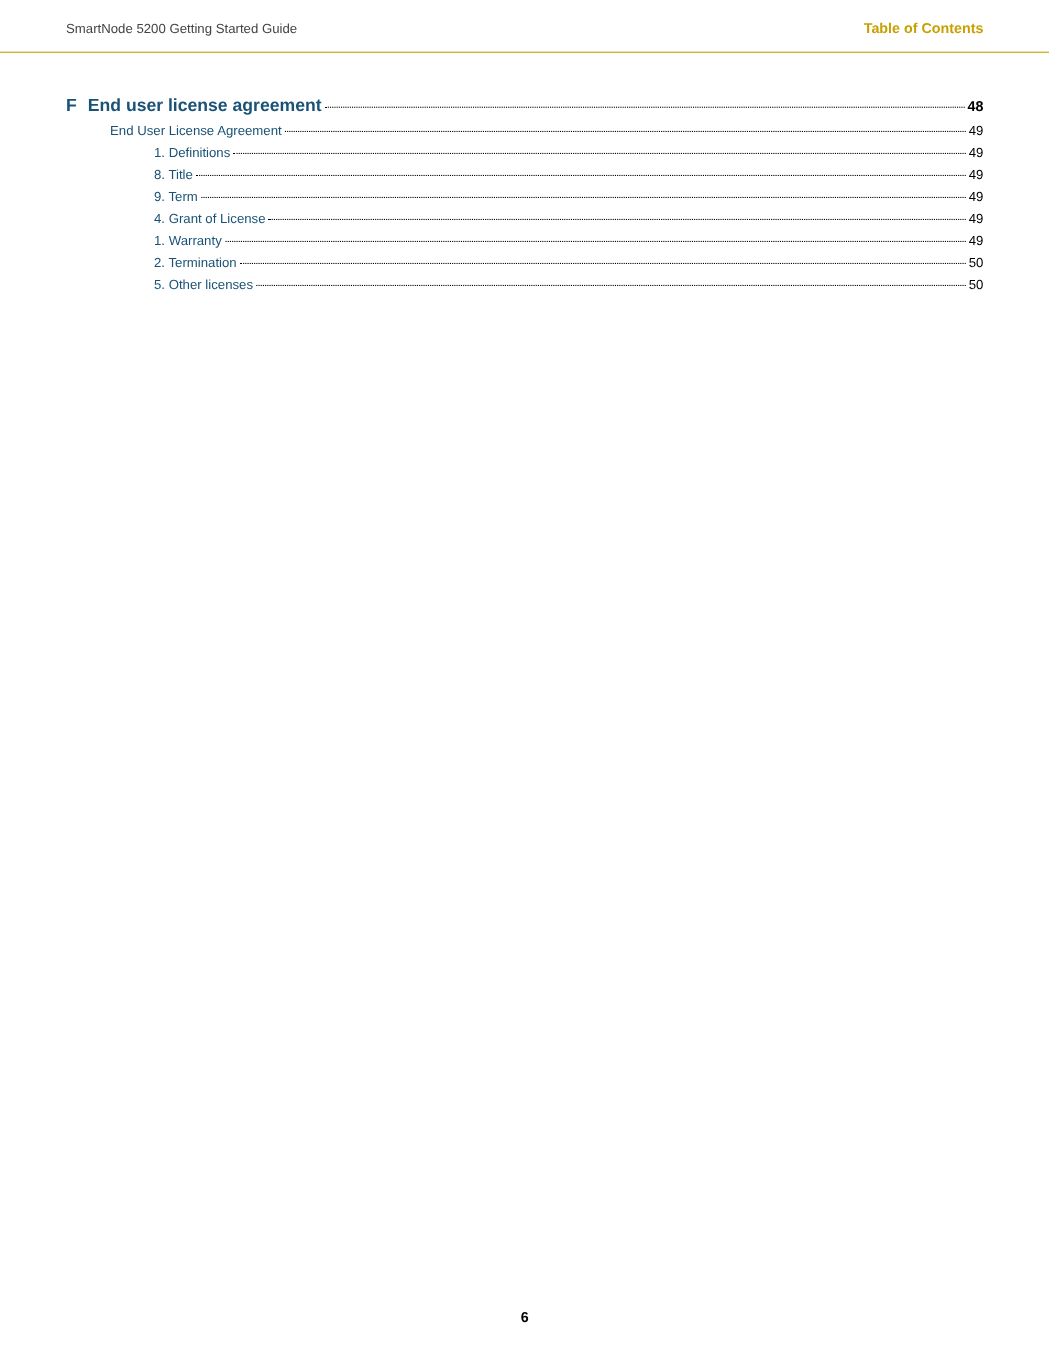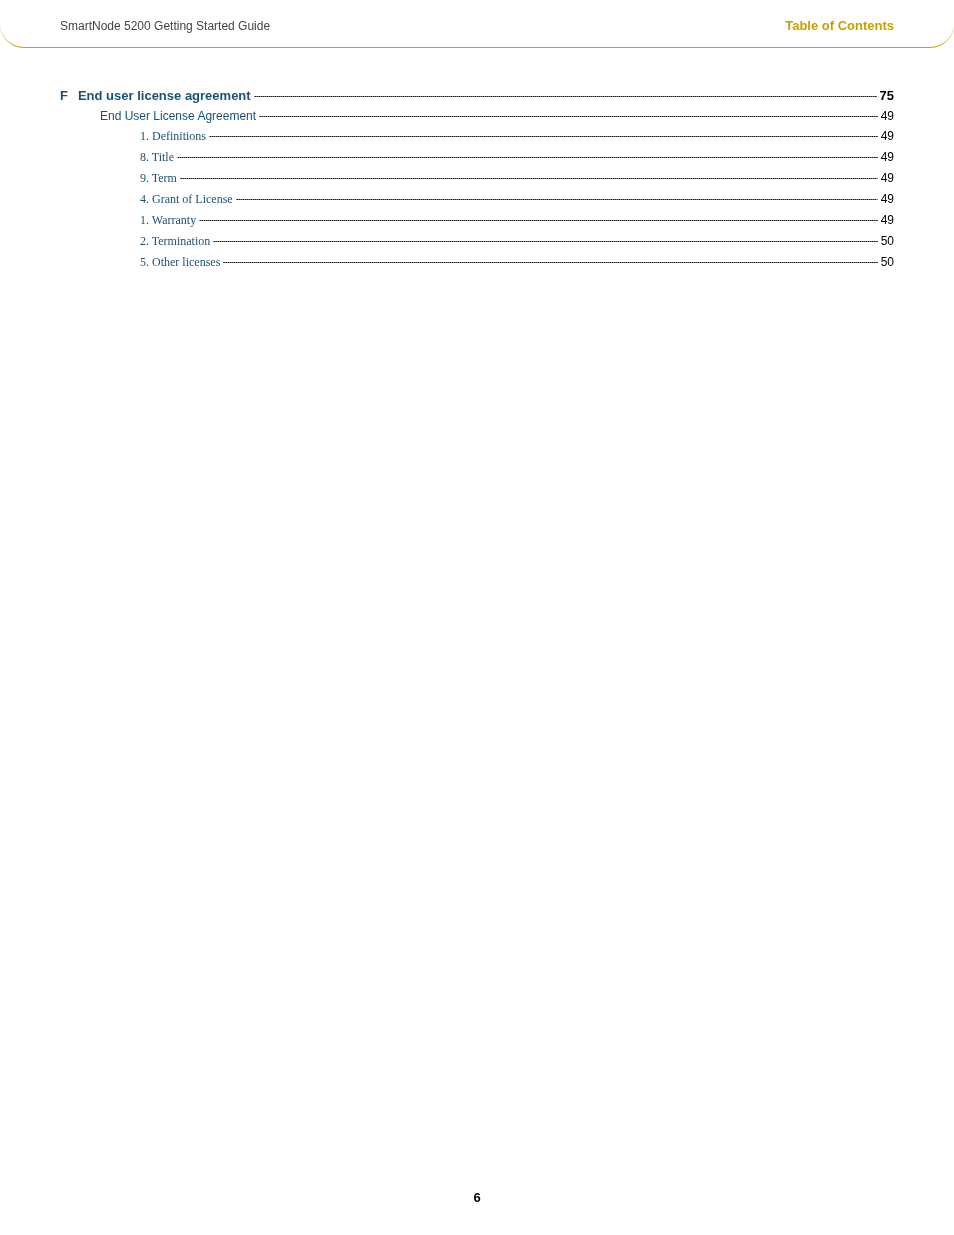--- a/index.html
+++ b/index.html
@@ -1,19 +1,18 @@
 <!DOCTYPE html>
 <html><head>
   <meta charset="utf-8">
   <style>
     * {
       margin: 0;
       padding: 0;
       box-sizing: border-box;
-      border-radius: 32px;
     }
 
     body {
       width: 954px;
       min-height: 1235px;
       background: #ffffff;
       font-family: Arial, Helvetica, sans-serif;
       font-size: 13px;
       color: #000000;
     }
@@ -68,21 +67,21 @@
     }
 
     .toc-page {
       white-space: nowrap;
       flex-shrink: 0;
       font-size: 12px;
     }
 
     
     .level-f .toc-label {
-      font-size: 13px;
+      font-size: 16px;
       font-weight: bold;
       color: #1a5276;
     }
     .level-f .toc-page {
       font-weight: bold;
       font-size: 13px;
     }
 
     
     .level-2 {
@@ -93,21 +92,20 @@
       color: #1a5276;
     }
 
     
     .level-3 {
       padding-left: 80px;
     }
     .level-3 .toc-label {
       font-size: 12px;
       color: #1a5276;
-      font-family: Liberation Serif, serif;
     }
 
     .level-3 .toc-page {
       font-size: 12px;
     }
 
     .footer {
       position: absolute;
       bottom: 30px;
       width: 954px;
@@ -133,21 +131,21 @@
   </div>
 
   <div class="content">
 
     <div class="toc-section level-f">
       <div class="toc-row">
         <span class="toc-label">
           <span style="margin-right:10px;">F</span><span>End user license agreement</span>
         </span>
         <span class="toc-dots"></span>
-        <span class="toc-page">75</span>
+        <span class="toc-page">48</span>
       </div>
     </div>
 
     <div class="toc-section level-2">
       <div class="toc-row">
         <span class="toc-label">End User License Agreement</span>
         <span class="toc-dots"></span>
         <span class="toc-page">49</span>
       </div>
     </div>

